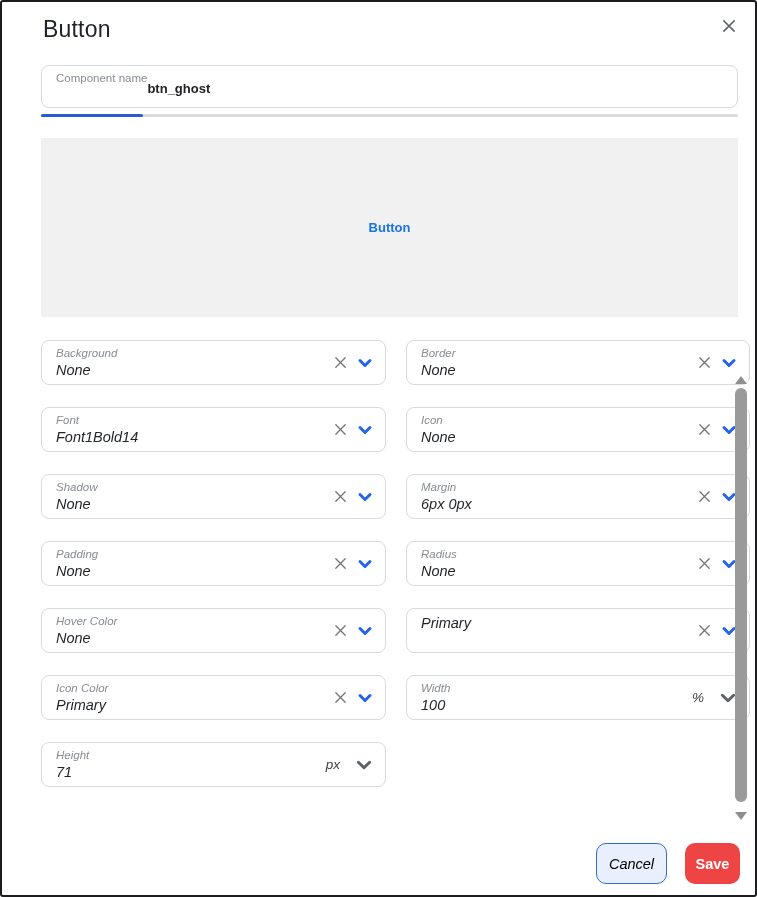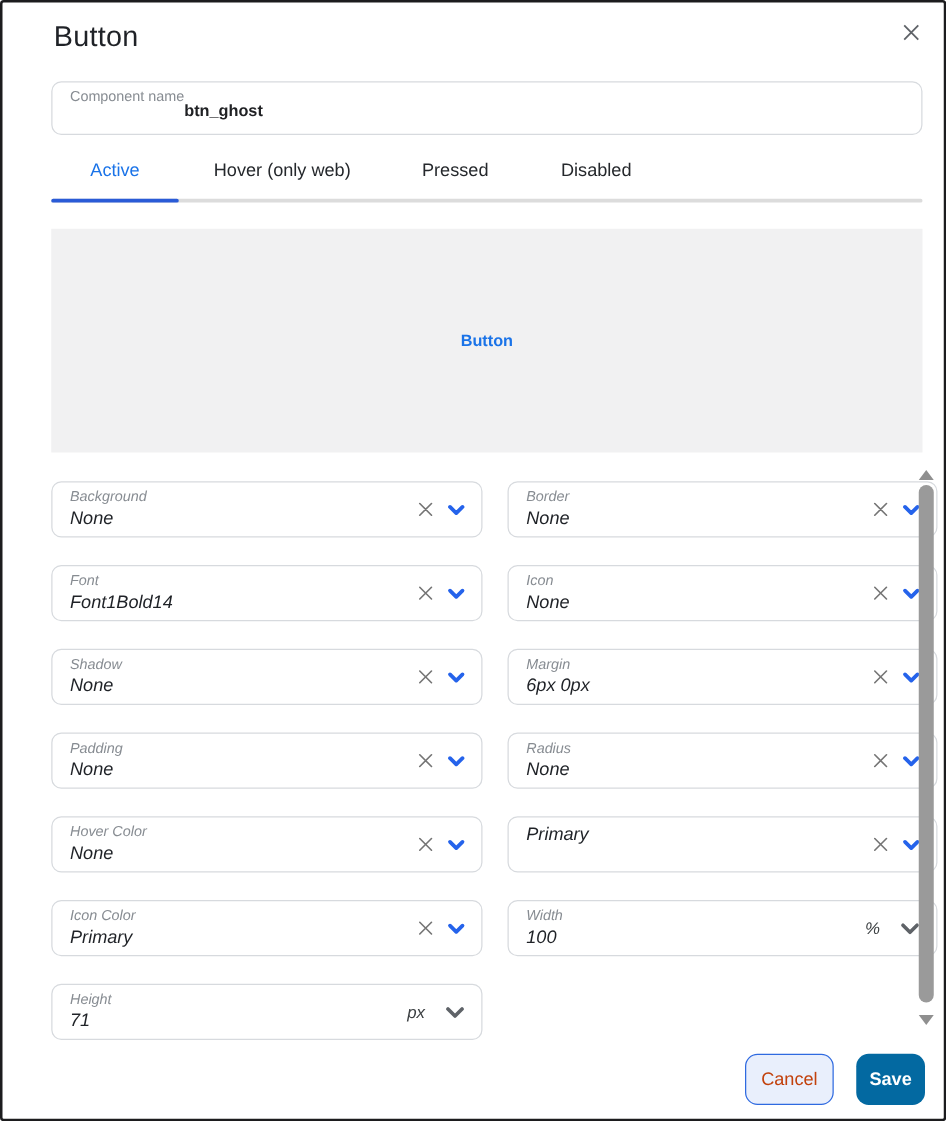--- a/index.html
+++ b/index.html
@@ -94,26 +94,27 @@
     background: #9a9a9a; border-radius: 7px; cursor: grab;
   }
   
   .footer { position: absolute; right: 15px; bottom: 11px; display: flex; gap: 18px; }
   .btn {
     height: 41px; border-radius: 10px; font-family: inherit;
     font-size: 14.5px; cursor: pointer;
   }
   .btn-cancel {
     width: 71px;
-    background: #e9effc; color: #c2410c;
+    background: #e9effc; color: #000000;
     border: 1.5px solid #2f6ae0;
+    font-style: italic;
   }
   .btn-save {
     width: 55px;
-    background: #0369a1; color: #ffffff; font-weight: 600;
+    background: #ef4444; color: #ffffff; font-weight: 600;
     border: none;
   }
 </style>
 </head>
 <body>
 
 <div class="dialog">
 
   <div class="header">
     <div class="dialog-title">Button</div>
@@ -122,26 +123,20 @@
           <path d="M3 3 L13 13 M13 3 L3 13" stroke="#5f6368" stroke-width="1.3" fill="none"></path>
         </svg>
     </button>
   </div>
 
   <div class="name-box">
     <span class="float-label">Component name</span>
     <input class="name-input" type="text" value="btn_ghost" style="">
   </div>
 
-  <div class="tabs" id="tabs">
-      <button class="tab">Active</button>
-      <button class="tab">Hover (only web)</button>
-      <button class="tab">Pressed</button>
-      <button class="tab">Disabled</button>
-    </div>
   <div class="tab-track">
     <div class="tab-indicator"></div>
   </div>
 
   <div class="preview">
     <span class="preview-btn-label">Button</span>
   </div>
 
   <div class="fields" id="fields">
       <div class="card">

